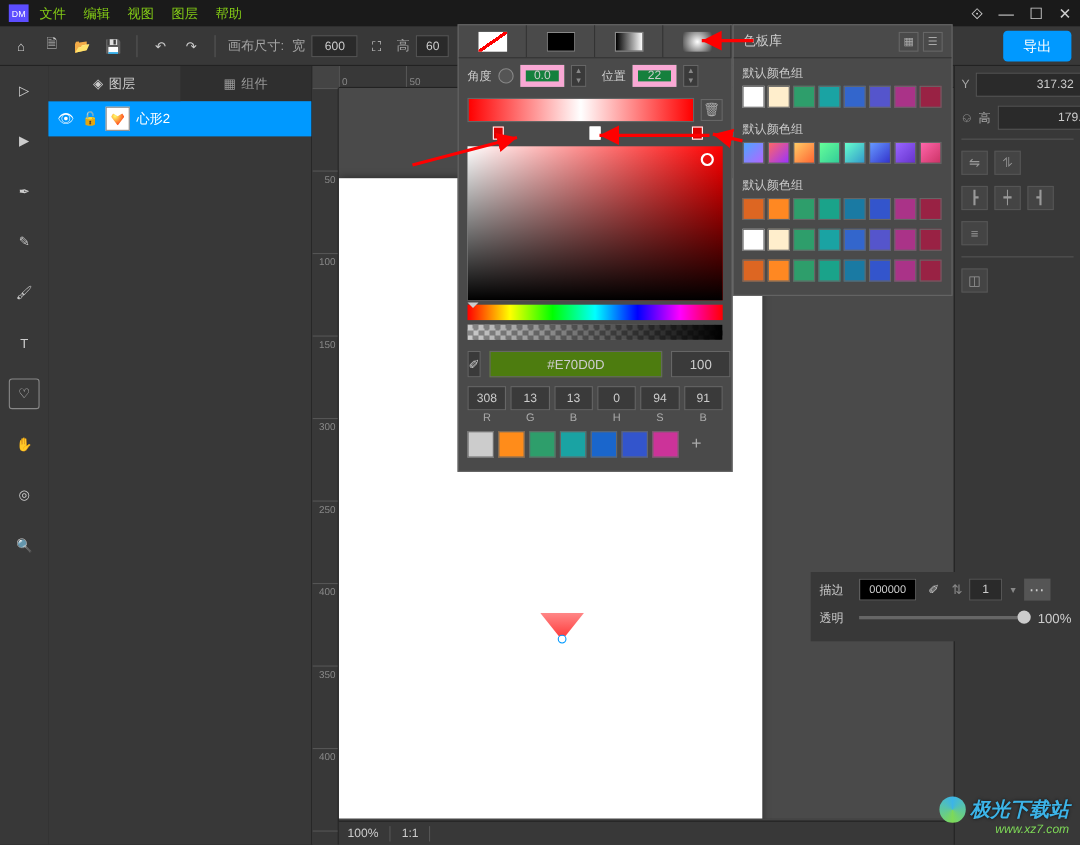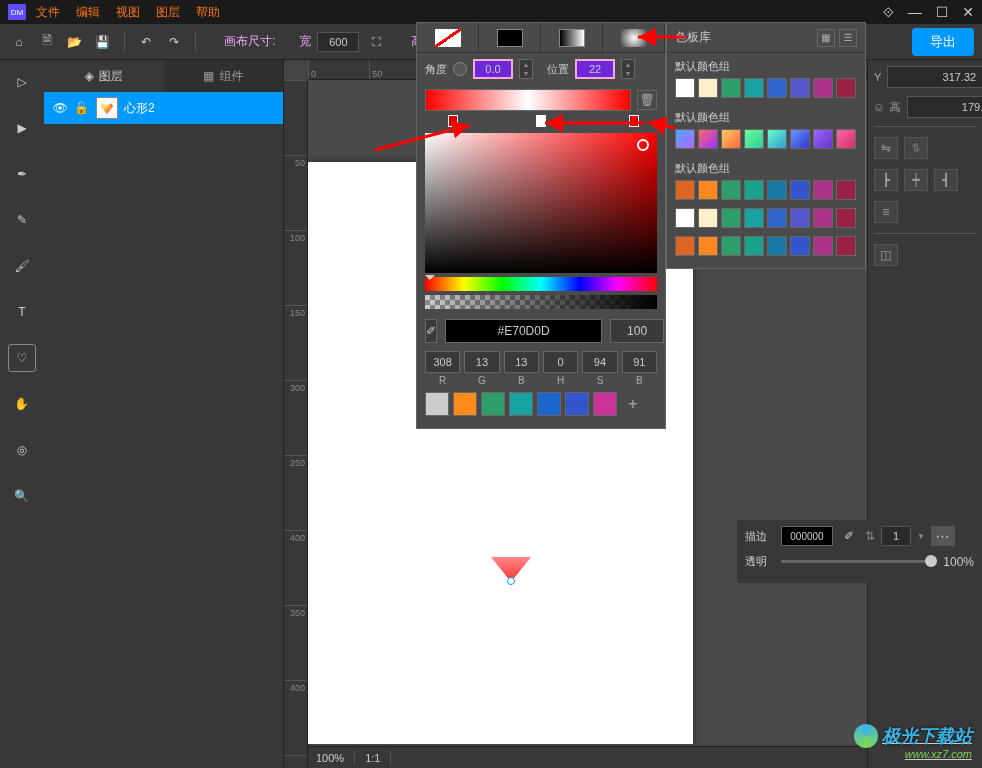--- a/index.html
+++ b/index.html
@@ -2,29 +2,29 @@
 <html><head>
 <meta charset="utf-8">
 <style>
 * { margin: 0; padding: 0; box-sizing: border-box; font-family: "Microsoft YaHei", Arial, sans-serif; }
 body { background: #2a2a2a; color: #ccc; font-size: 12px; width: 982px; height: 768px; overflow: hidden; position: relative; }
 
 
 .titlebar { height: 24px; background: #1a1a1a; display: flex; align-items: center; padding: 0 8px; }
 .titlebar .logo { width: 18px; height: 16px; background: #5c4dff; margin-right: 10px; font-size: 8px; color: #fff; display: flex; align-items: center; justify-content: center; }
 .titlebar .menus { display: flex; gap: 16px; }
-.titlebar .menu-item { color: #f97316; cursor: pointer; font-family: Liberation Mono, monospace; }
+.titlebar .menu-item { color: #84cc16; cursor: pointer; font-family: Liberation Mono, monospace; }
 .titlebar .win-controls { margin-left: auto; display: flex; gap: 14px; color: #ccc; font-size: 14px; }
 .titlebar .close { color: #ccc; }
 
 
 .toolbar { height: 36px; background: #383838; display: flex; align-items: center; padding: 0 8px; gap: 6px; border-bottom: 1px solid #222; }
 .tb-icon { width: 22px; height: 22px; display: flex; align-items: center; justify-content: center; color: #ccc; cursor: pointer; border-radius: 3px; }
 .tb-sep { width: 1px; height: 20px; background: #555; margin: 0 4px; }
-.tb-label { color: #f0abfc; margin-left: 18px; }
+.tb-label { color: #a3a3a3; margin-left: 1px; }
 .tb-input { width: 42px; height: 20px; background: #2a2a2a; border: 1px solid #555; color: #ccc; text-align: center; font-size: 11px; }
 .tb-export { margin-left: auto; background: #0099ff; color: #fff; padding: 5px 18px; border-radius: 4px; cursor: pointer; font-size: 13px; }
 .tb-ml { background: #444; color: #ccc; padding: 4px 8px; border-radius: 3px 0 0 3px; margin-left: 6px; }
 
 
 .main { display: flex; height: calc(100% - 60px); }
 
 
 .vtool { width: 44px; background: #383838; display: flex; flex-direction: column; align-items: center; padding-top: 8px; gap: 18px; }
 .vtool-icon { width: 28px; height: 28px; display: flex; align-items: center; justify-content: center; color: #ccc; cursor: pointer; border-radius: 3px; }
@@ -60,39 +60,39 @@
 .grad-popup { position: absolute; top: 22px; left: 416px; width: 250px; background: #4a4a4a; border: 1px solid #666; z-index: 10; padding-bottom: 8px; }
 .grad-types { display: flex; height: 30px; border-bottom: 1px solid #333; }
 .grad-type { flex: 1; display: flex; align-items: center; justify-content: center; cursor: pointer; border-right: 1px solid #333; }
 .gt-none { width: 26px; height: 18px; background: #fff; position: relative; }
 .gt-none::after { content: ''; position: absolute; top: 0; left: 0; right: 0; bottom: 0; background: linear-gradient(to bottom right, transparent 45%, red 45%, red 55%, transparent 55%); }
 .gt-solid { width: 26px; height: 18px; background: #000; border: 1px solid #888; }
 .gt-linear { width: 26px; height: 18px; background: linear-gradient(to right, #000, #fff); border: 1px solid #888; }
 .gt-radial { width: 26px; height: 18px; background: radial-gradient(circle at center, #fff, #444); }
 .grad-row { display: flex; align-items: center; padding: 6px 8px; gap: 6px; }
 .grad-label { color: #ccc; font-size: 11px; }
-.grad-num { width: 40px; height: 20px; background: #6d28d9; border: 2px solid #f9a8d4; color: #ccc; text-align: center; font-size: 11px; display: flex; align-items: center; justify-content: center; }
+.grad-num { width: 40px; height: 20px; background: #15803d; border: 5px solid #f9a8d4; color: #ccc; text-align: center; font-size: 11px; display: flex; align-items: center; justify-content: center; }
 .grad-spinner { width: 14px; height: 20px; background: #3a3a3a; border: 1px solid #666; display: flex; flex-direction: column; font-size: 7px; color: #888; }
 .grad-spinner span { flex: 1; text-align: center; line-height: 9px; }
 .grad-bar-wrap { padding: 4px 8px; position: relative; }
 .grad-bar { height: 22px; background: linear-gradient(to right, #f00, #fff 50%, #f00); border: 1px solid #666; }
 .grad-trash { width: 20px; height: 20px; border: 1px solid #666; display: flex; align-items: center; justify-content: center; color: #aaa; margin-left: 6px; }
 .grad-stops { position: relative; height: 14px; margin: 0 8px; }
 .grad-stop { position: absolute; width: 10px; height: 12px; background: #333; border: 1px solid #fff; top: 0; }
 .grad-stop.s1 { left: 10%; background: #d00; }
 .grad-stop.s2 { left: 48%; background: #fff; }
 .grad-stop.s3 { left: 88%; background: #d00; }
 .sv-picker { margin: 4px 8px; height: 140px; background: linear-gradient(to top, #000, transparent), linear-gradient(to right, #fff, #f00); position: relative; }
 .sv-cursor { position: absolute; width: 12px; height: 12px; border: 2px solid #fff; border-radius: 50%; top: 6px; right: 8px; }
 .hue-bar { margin: 4px 8px; height: 14px; background: linear-gradient(to right, #f00, #ff0, #0f0, #0ff, #00f, #f0f, #f00); position: relative; }
 .hue-ptr { position: absolute; left: 0; top: -2px; width: 0; height: 0; border: 5px solid transparent; border-top-color: #ccc; }
 .alpha-bar { margin: 4px 8px; height: 14px; background: linear-gradient(to right, rgba(0,0,0,0), #000), repeating-conic-gradient(#888 0 25%, #ccc 0 50%) 0 0/10px 10px; position: relative; }
 .hex-row { display: flex; gap: 8px; padding: 6px 8px; align-items: center; }
 .eyedrop { width: 28px; height: 24px; background: #3a3a3a; border: 1px solid #666; display: flex; align-items: center; justify-content: center; color: #ccc; }
-.hex-input { flex: 1; height: 24px; background: #000000; border: 1px solid #666; color: #ccc; text-align: center; font-size: 12px; }
+.hex-input { flex: 1; height: 24px; background: #4d7c0f; border: 1px solid #666; color: #ccc; text-align: center; font-size: 12px; }
 .alpha-input { width: 54px; height: 24px; background: #3a3a3a; border: 1px solid #666; color: #ccc; text-align: center; font-size: 12px; }
 .rgb-row { display: flex; gap: 4px; padding: 2px 8px; }
 .rgb-cell { flex: 1; }
 .rgb-val { height: 22px; background: #3a3a3a; border: 1px solid #666; color: #ccc; text-align: center; font-size: 11px; display: flex; align-items: center; justify-content: center; }
 .rgb-lbl { text-align: center; color: #aaa; font-size: 10px; margin-top: 2px; }
 .add-swatch-btn { margin: 6px 8px; height: 24px; background: #3a3a3a; border: 1px solid #666; color: #ccc; display: flex; align-items: center; justify-content: center; font-size: 11px; cursor: pointer; }
 .swatch-row { display: flex; gap: 4px; padding: 4px 8px; }
 .swatch { width: 24px; height: 24px; border: 1px solid #666; }
 .swatch-add { width: 24px; height: 24px; display: flex; align-items: center; justify-content: center; color: #aaa; font-size: 16px; cursor: pointer; }
 
@@ -123,21 +123,21 @@
 .bp-eyedrop { width: 20px; height: 20px; display: flex; align-items: center; justify-content: center; color: #ccc; }
 .bp-num { width: 30px; height: 20px; background: #2a2a2a; border: 1px solid #555; color: #ccc; text-align: center; font-size: 11px; }
 .bp-more { width: 24px; height: 20px; background: #555; color: #ccc; display: flex; align-items: center; justify-content: center; font-size: 14px; letter-spacing: 1px; }
 .bp-slider { flex: 1; height: 3px; background: #666; position: relative; }
 .bp-knob { width: 12px; height: 12px; background: #ccc; border-radius: 50%; position: absolute; top: -5px; right: 0; }
 
 
 .arrow { position: absolute; z-index: 50; pointer-events: none; }
 
 
-.watermark { position: absolute; bottom: 8px; right: 10px; z-index: 100; text-align: right; text-decoration: underline; }
+.watermark { position: absolute; bottom: 8px; right: 10px; z-index: 100; text-align: right; }
 .wm-main { color: #3cb4e8; font-size: 18px; font-style: italic; font-weight: bold; text-shadow: 0 0 3px rgba(0,0,0,0.8); display: flex; align-items: center; gap: 4px; justify-content: flex-end; }
 .wm-logo { width: 24px; height: 24px; border-radius: 50%; background: conic-gradient(#3cb4e8, #7ed957, #3cb4e8); }
 .wm-url { color: #7ed957; font-size: 11px; font-style: italic; }
 </style>
 </head>
 <body>
 
 <div class="titlebar">
   <div class="logo">DM</div>
   <div class="menus">

